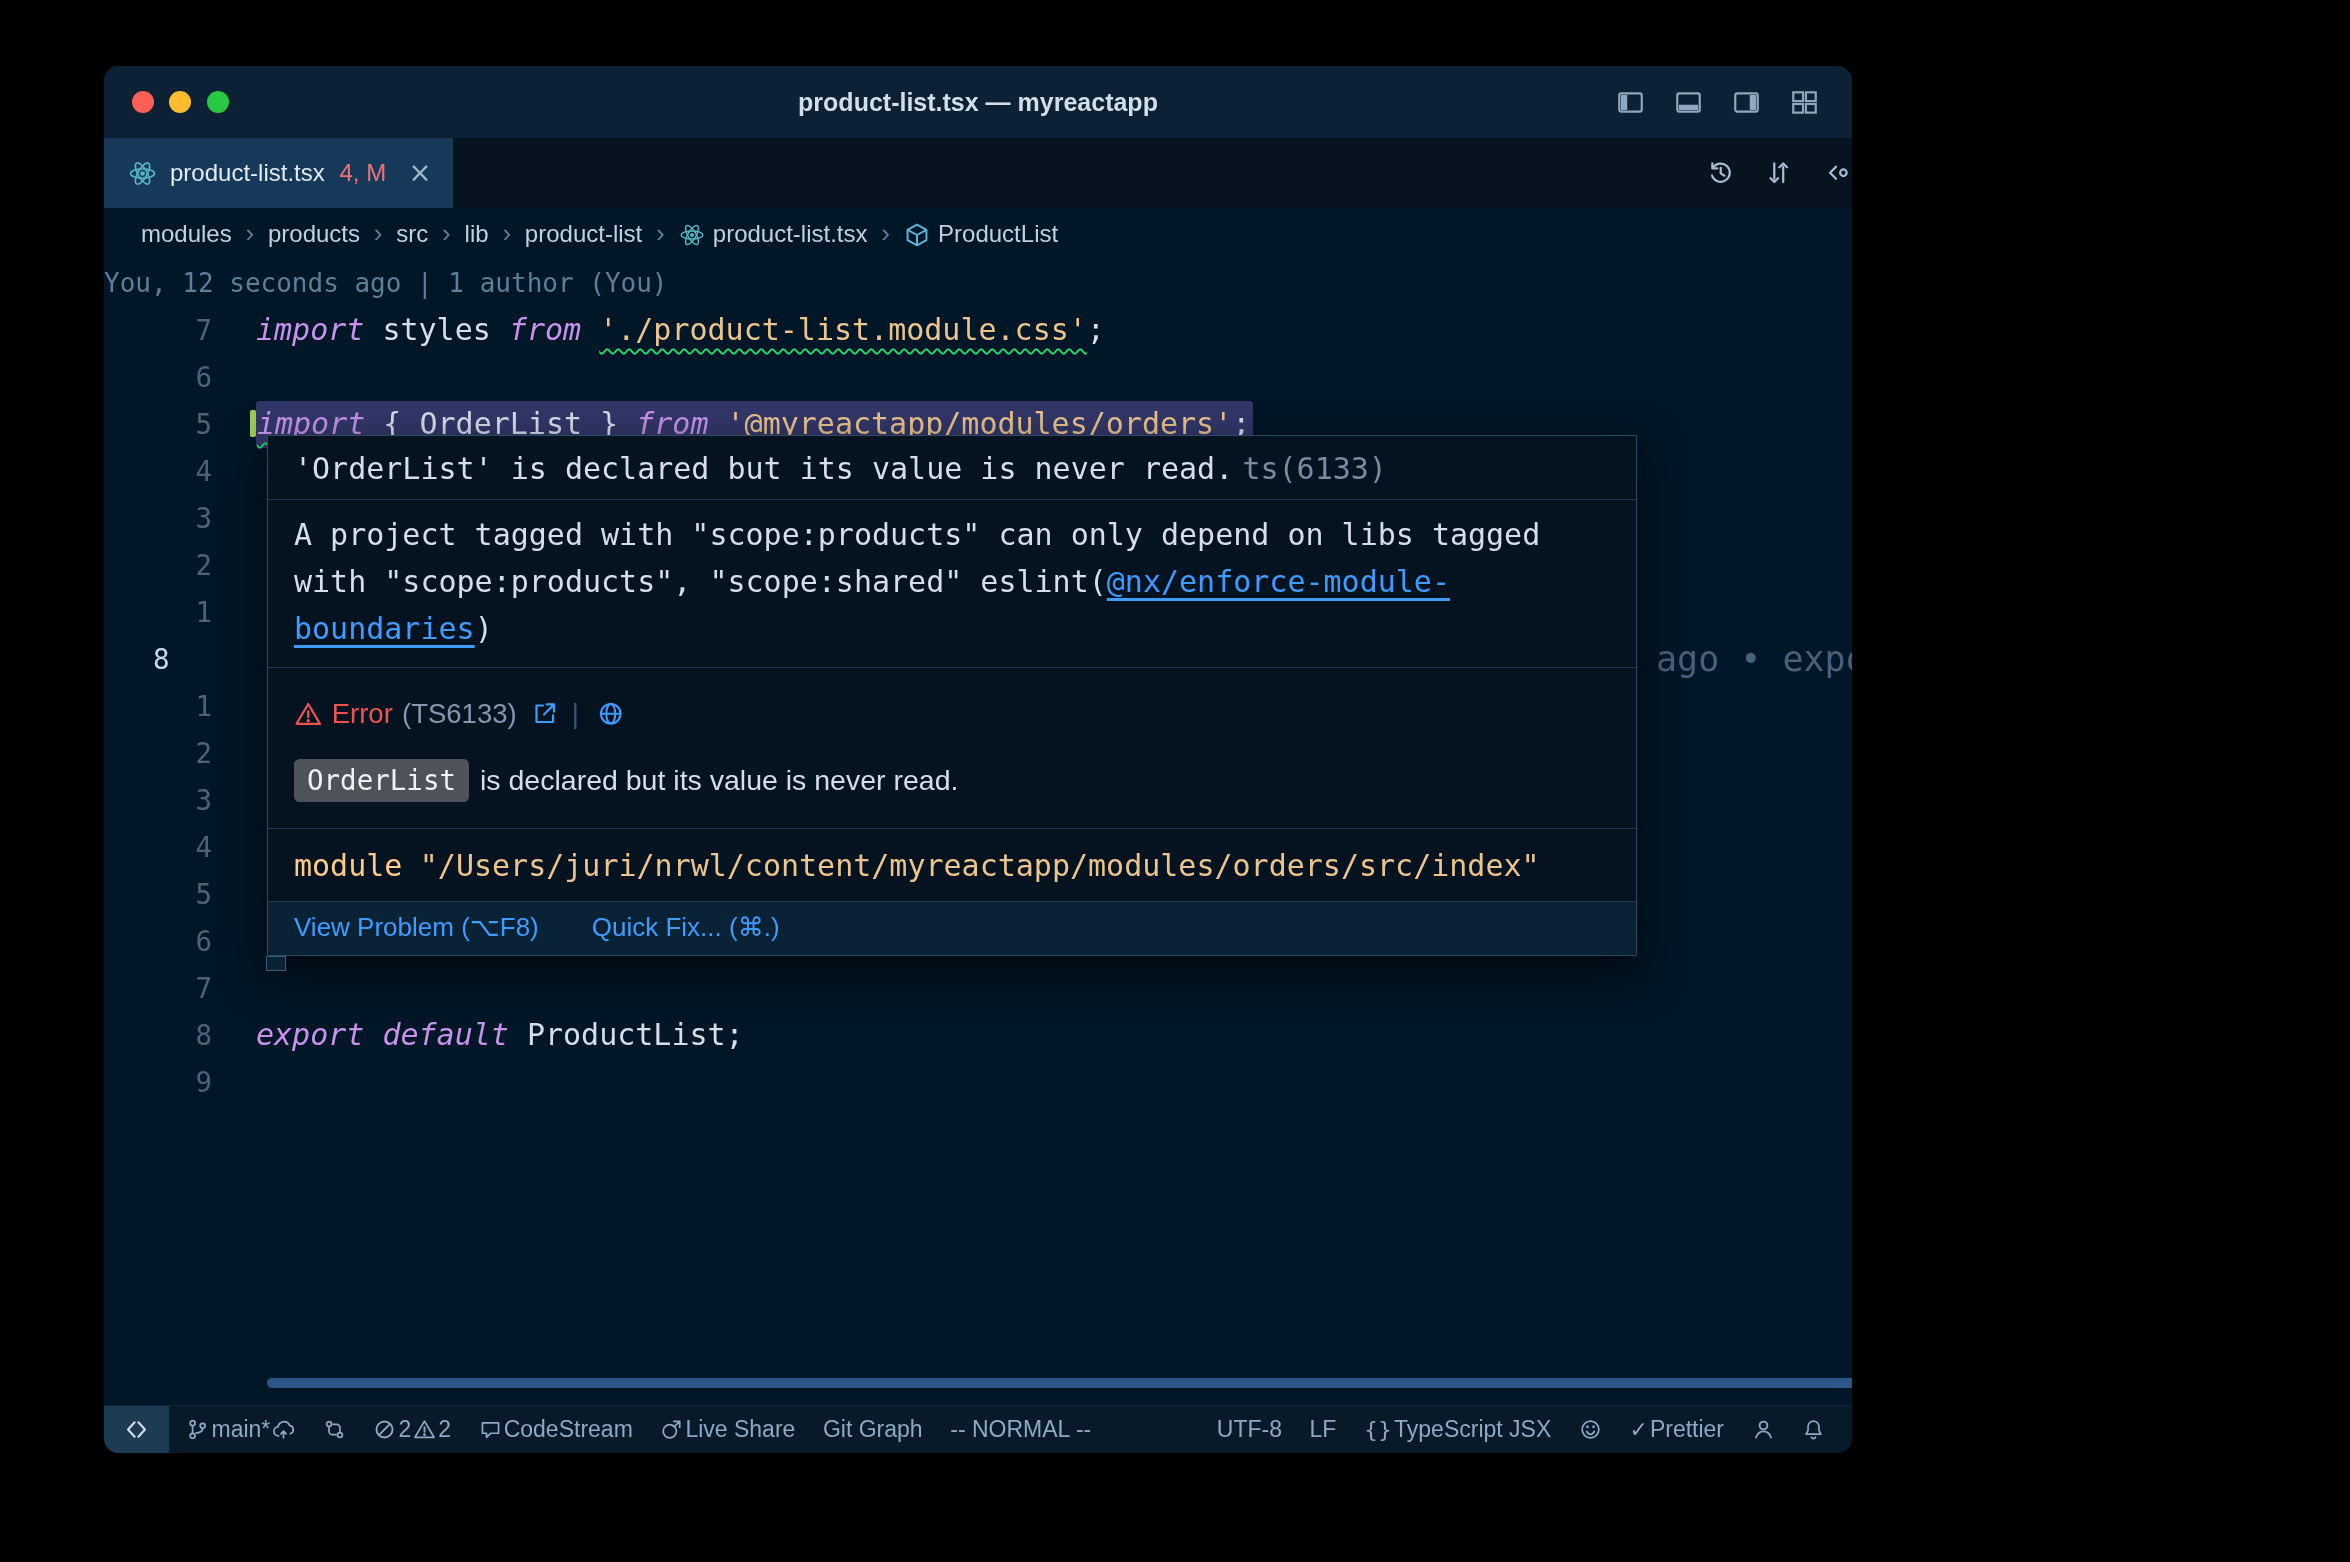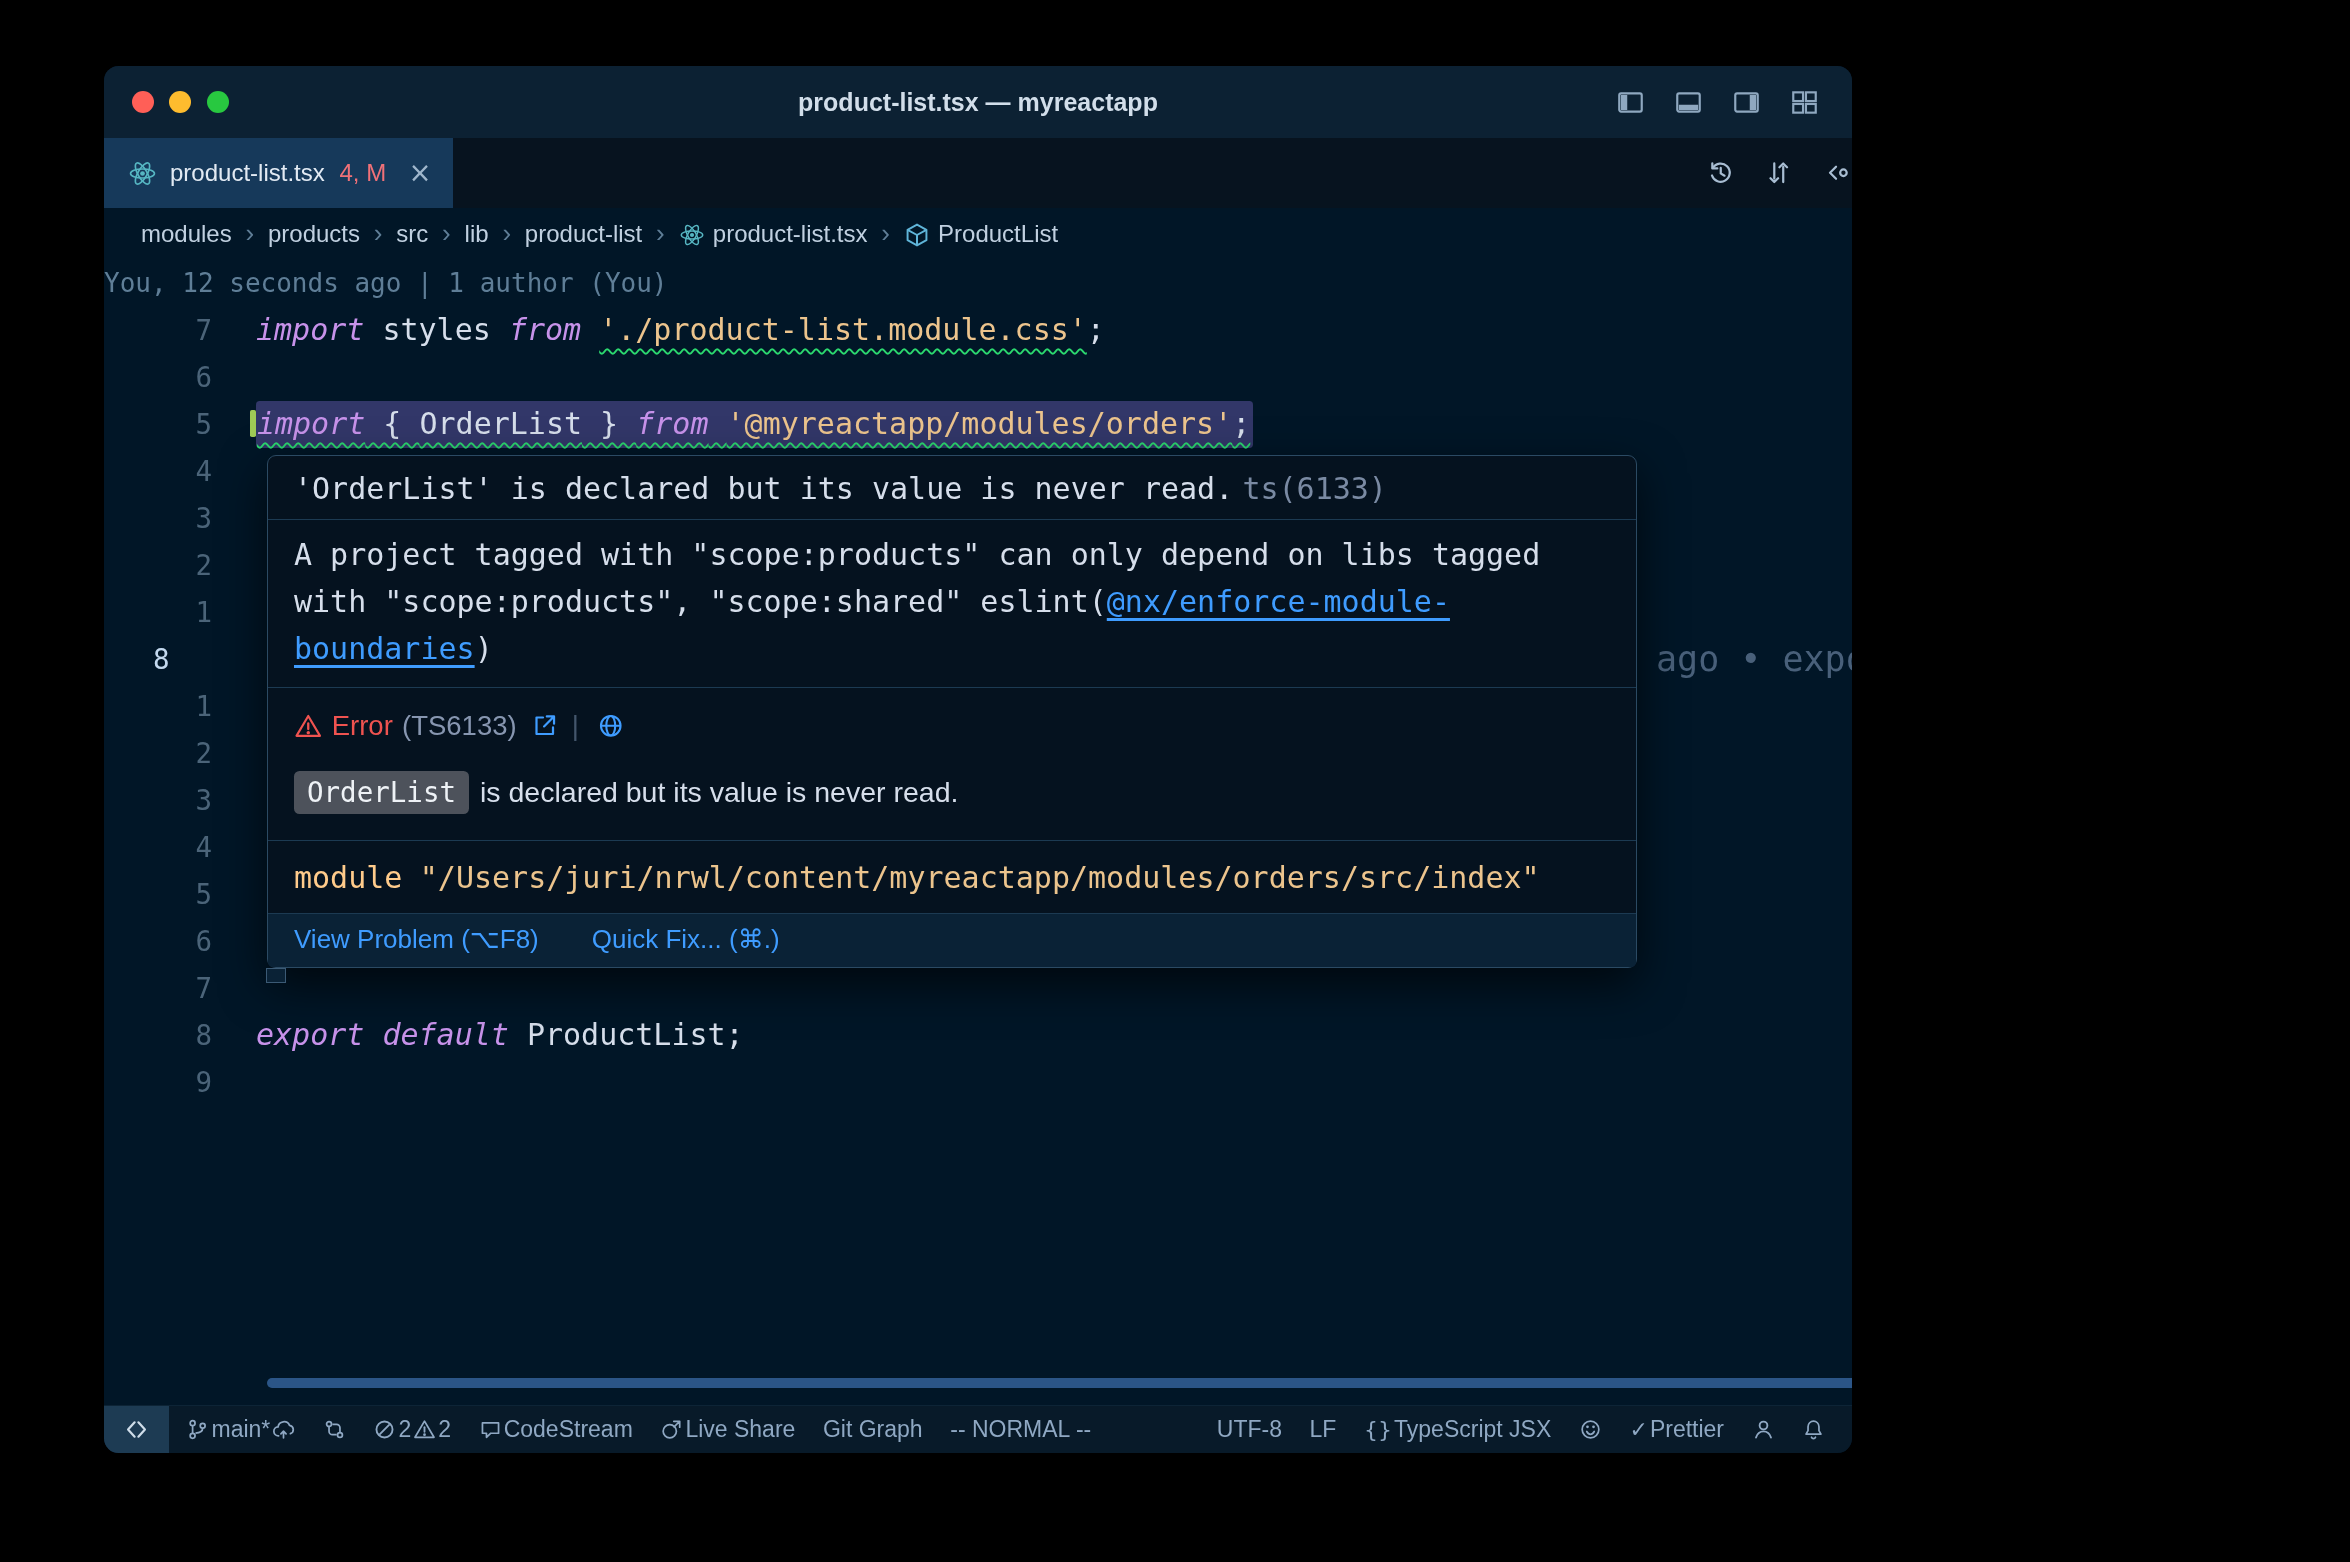--- a/index.html
+++ b/index.html
@@ -56,27 +56,27 @@
   .hl-statement{background:rgba(124,104,205,.40);border-radius:3.7px;padding:4.6px 2.8px 7.3px 0.9px}
   .inline-blame{position:absolute;left:1552px;top:50%;transform:translateY(-50%);color:#49607a;font-size:35px;white-space:pre}
 
   
   .ov-red{position:absolute;right:26px;width:14.7px;top:23px;height:42px;background:#c0423c}
   .ov-green{position:absolute;right:26px;width:14.7px;top:90px;height:35px;background:#7ba254}
   .v-scrollbar{position:absolute;right:3.7px;width:33px;top:290px;height:358px;background:rgba(102,148,192,.25)}
   .h-scrollbar{position:absolute;left:163px;top:1119px;width:1794px;height:10px;border-radius:5.5px;background:rgba(72,128,200,.60)}
 
   
-  .hover-tooltip{position:absolute;left:163px;top:196px;width:1370px;background:#05121f;border:1.8px solid #2b4a63;border-radius:9px;z-index:20;color:#d6deeb;box-shadow:0 16.5px 46px rgba(0,0,0,.65)}
+  .hover-tooltip{position:absolute;left:163px;top:176px;width:1370px;background:#05121f;border:1.8px solid #2b4a63;border-radius:1px;z-index:20;color:#d6deeb;box-shadow:0 16.5px 46px rgba(0,0,0,.65)}
   .tt-row1{padding:14.7px 26px 13.8px;font-size:30px}
   .tt-src{color:#7a8aa3;margin-left:9.2px}
   .tt-para{border-top:1.8px solid #1c3a52;padding:11px 26px 14.7px;font-size:30px;line-height:47px;overflow-wrap:break-word}
   .tt-link{color:#3f9cff}
   .u{text-decoration:underline;text-underline-offset:6.4px}
-  .tt-sec{border-top:1.8px solid #1c3a52;padding:22px 26px 26px;font-family:"Liberation Sans",sans-serif}
+  .tt-sec{border-top:1.8px solid #1c3a52;padding:30px 26px 26px;font-family:"Liberation Sans",sans-serif}
   .tt-errrow{display:flex;align-items:center;gap:9.2px;font-size:27.5px}
   .tt-errrow [data-name="warning-icon"]{font-size:28.5px;color:#ef5350}
   .err{color:#ef5350}
   .errcode{color:#8796b0}
   .tt-errrow [data-name="external-link-icon"],.tt-errrow [data-name="globe-icon"]{font-size:27.5px;color:#3f9cff;margin-left:5.5px}
   .tt-errrow .sep{color:#44566b;margin:0 3.7px}
   .tt-chiprow{margin-top:29px;display:flex;align-items:center;gap:11px;font-size:28.5px;color:#d6deeb}
   .chip{font-family:"DejaVu Sans Mono",monospace;font-size:27.5px;background:#4d525b;color:#eef2f6;padding:4.6px 13px 6.4px;border-radius:5.5px}
   .tt-module{border-top:1.8px solid #1c3a52;padding:18.4px 26px;font-size:30px}
   .modkw{color:#ffcb8b;margin-right:17.4px}

